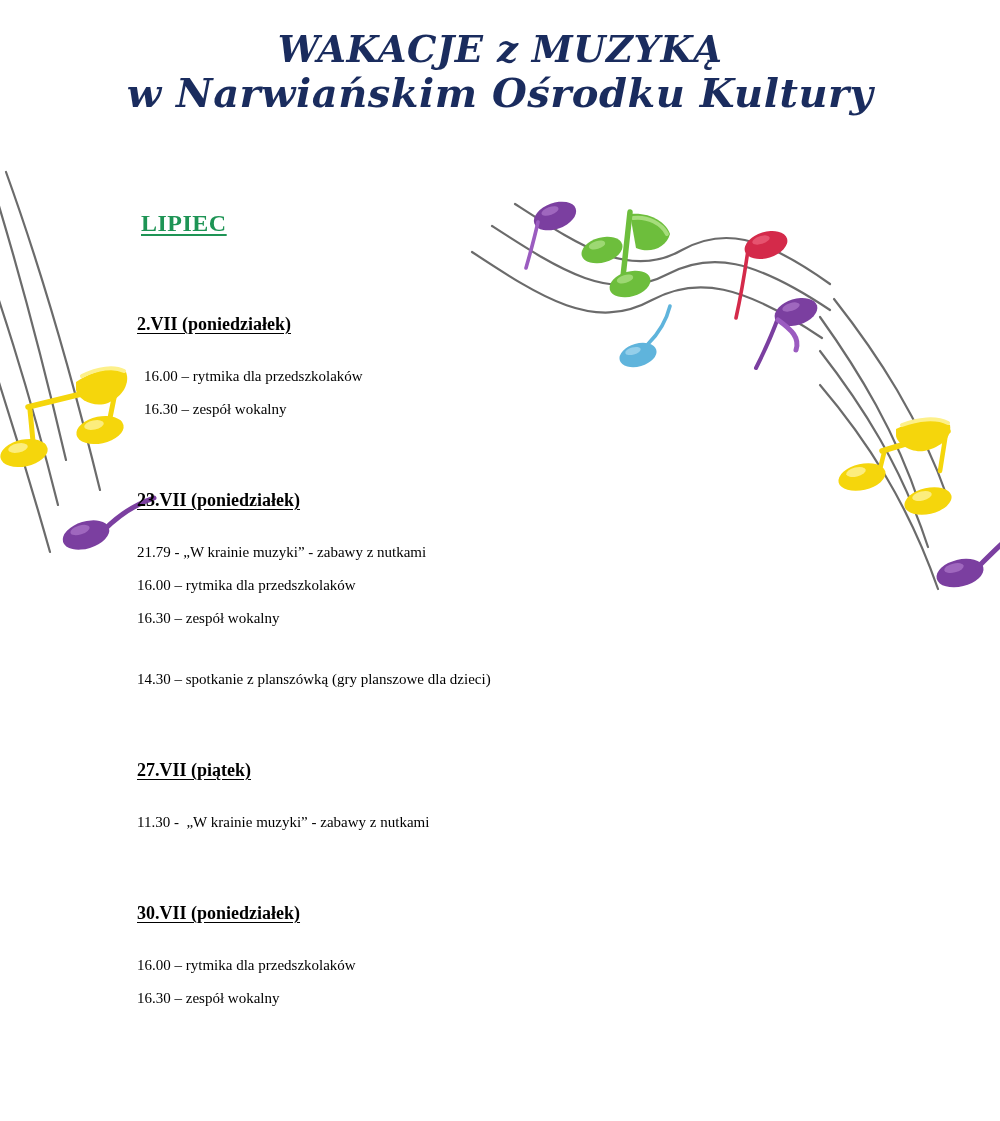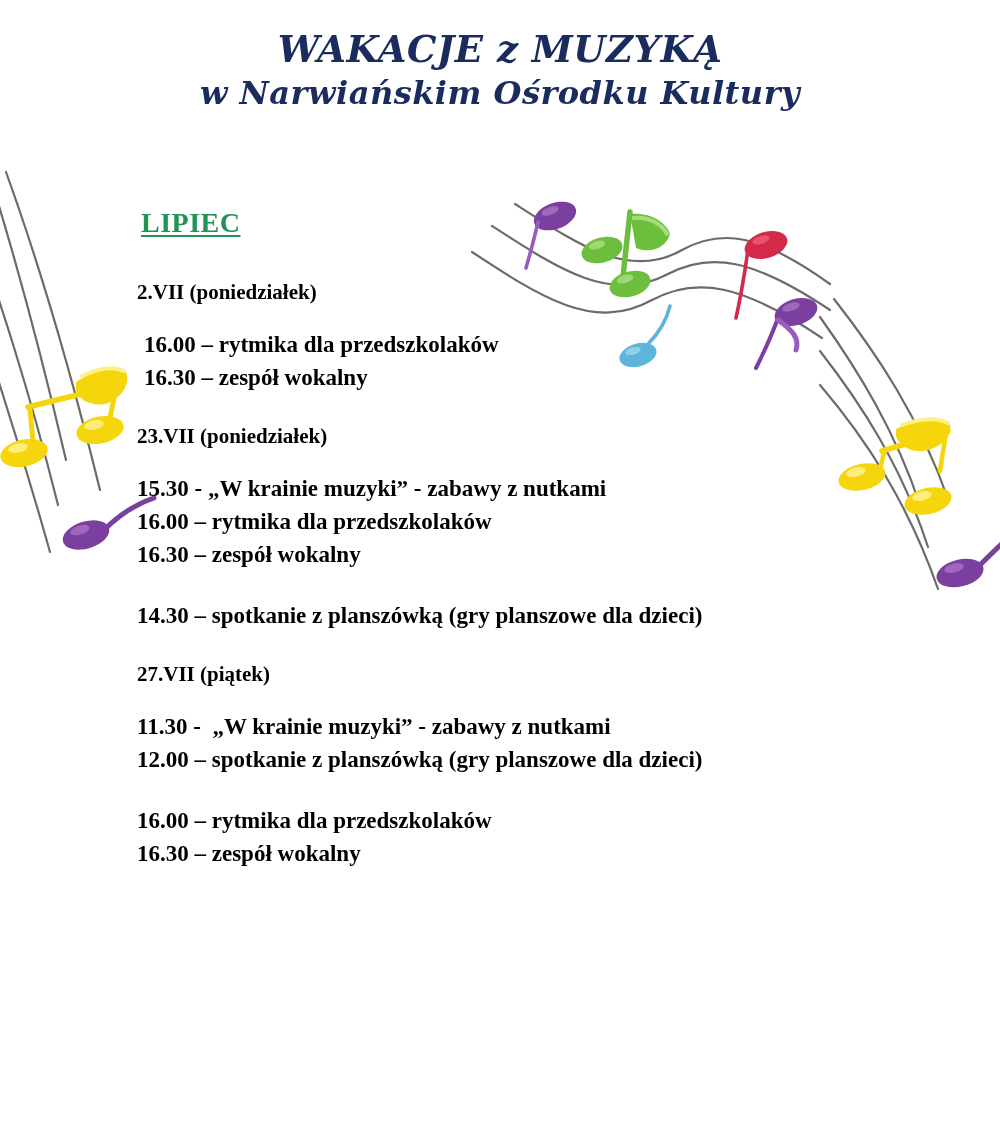--- a/index.html
+++ b/index.html
@@ -46,58 +46,60 @@
   }
   .title-line {
     font-family: "DejaVu Serif", "Liberation Serif", serif;
     font-style: italic;
     font-weight: 700;
     color: #1a2c5e;
     letter-spacing: 0.5px;
     white-space: nowrap;
   }
   .title-line-1 { font-size: 37px; line-height: 46px; }
-  .title-line-2 { font-size: 32px; line-height: 42px; }
+  .title-line-2 { font-size: 40px; line-height: 42px; }
 
   .content {
     position: absolute;
     left: 137px;
     top: 206px;
     width: 800px;
   }
 
   .month-heading {
     color: #1e9455;
     font-weight: 700;
-    font-size: 28px;
+    font-size: 24px;
     line-height: 34px;
     text-decoration: underline;
     text-underline-offset: 3px;
     letter-spacing: 0.5px;
     margin: 0 0 0 4px;
   }
 
   .day-block { margin-top: 28px; }
   .day-block.first { margin-top: 38px; }
 
   .day-heading {
     font-weight: 700;
-    font-size: 21px;
+    font-size: 18px;
     line-height: 28px;
+    text-decoration: underline;
     text-underline-offset: 3px;
     color: #000;
     display: inline-block;
+    margin-top: 32px;
   }
 
   .events {
     margin-top: 22px;
   }
   .event-line {
-    font-weight: 700;
-    font-size: 23px;
+    font-weight: 400;
+    font-size: 15px;
     line-height: 33px;
     color: #000;
     white-space: pre;
   }
   .day-block.first .events { margin-left: 7px; }
 </style>
 </head>
 <body>
 
 <div class="clipart" id="clipart-left">
@@ -226,41 +228,41 @@
       <div class="day-heading">2.VII (poniedziałek)</div>
       <div class="events">
         <div class="event-line">16.00 – rytmika dla przedszkolaków</div>
         <div class="event-line">16.30 – zespół wokalny</div>
       </div>
     </div>
 
     <div class="day-block">
       <div class="day-heading">23.VII (poniedziałek)</div>
       <div class="events">
-        <div class="event-line">15.30 - „W krainie muzyki” - zabawy z nutkami</div>
+        <div class="event-line">21.79 - „W krainie muzyki” - zabawy z nutkami</div>
         <div class="event-line">16.00 – rytmika dla przedszkolaków</div>
         <div class="event-line">16.30 – zespół wokalny</div>
       </div>
     </div>
 
     <div class="day-block">
       <div class="events">
         <div class="event-line">14.30 – spotkanie z planszówką (gry planszowe dla dzieci)</div>
       </div>
     </div>
 
     <div class="day-block">
       <div class="day-heading">27.VII (piątek)</div>
       <div class="events">
         <div class="event-line">11.30 -  „W krainie muzyki” - zabawy z nutkami</div>
-        <div class="event-line">12.00 – spotkanie z planszówką (gry planszowe dla dzieci)</div>
-      </div>
-    </div>
-
-    <div class="day-block">
+      </div>
+    </div>
+
+    <div class="day-block">
+      <div class="day-heading">30.VII (poniedziałek)</div>
       <div class="events">
         <div class="event-line">16.00 – rytmika dla przedszkolaków</div>
         <div class="event-line">16.30 – zespół wokalny</div>
       </div>
     </div>
 
   </div>
 </div>
 
 </body></html>

